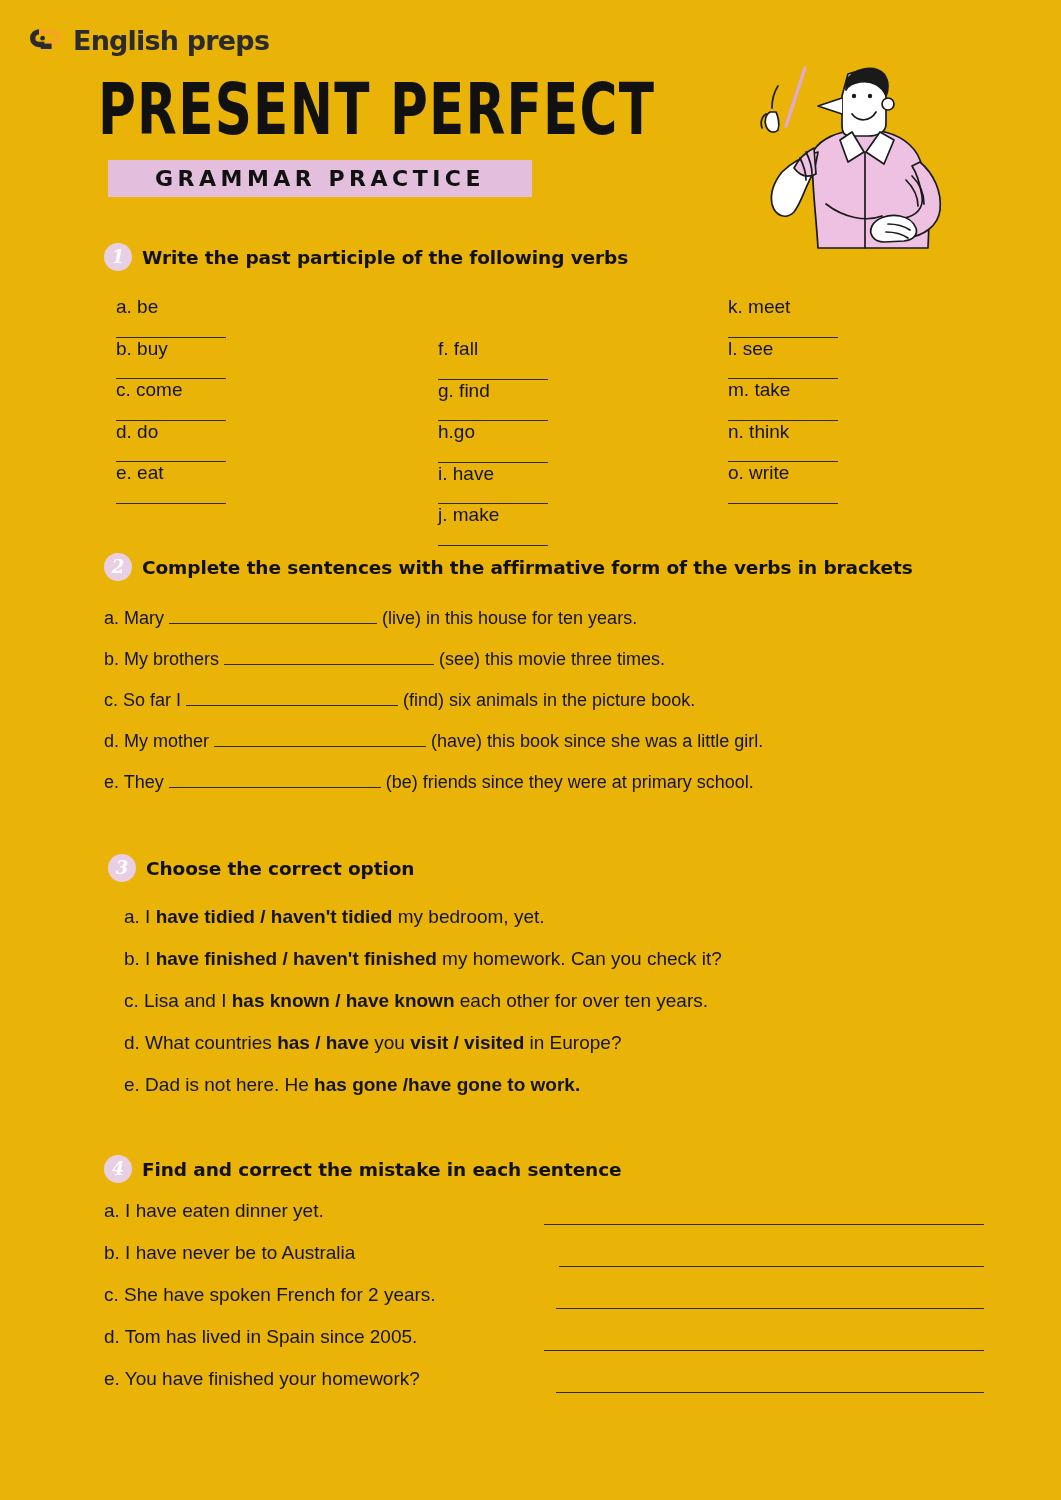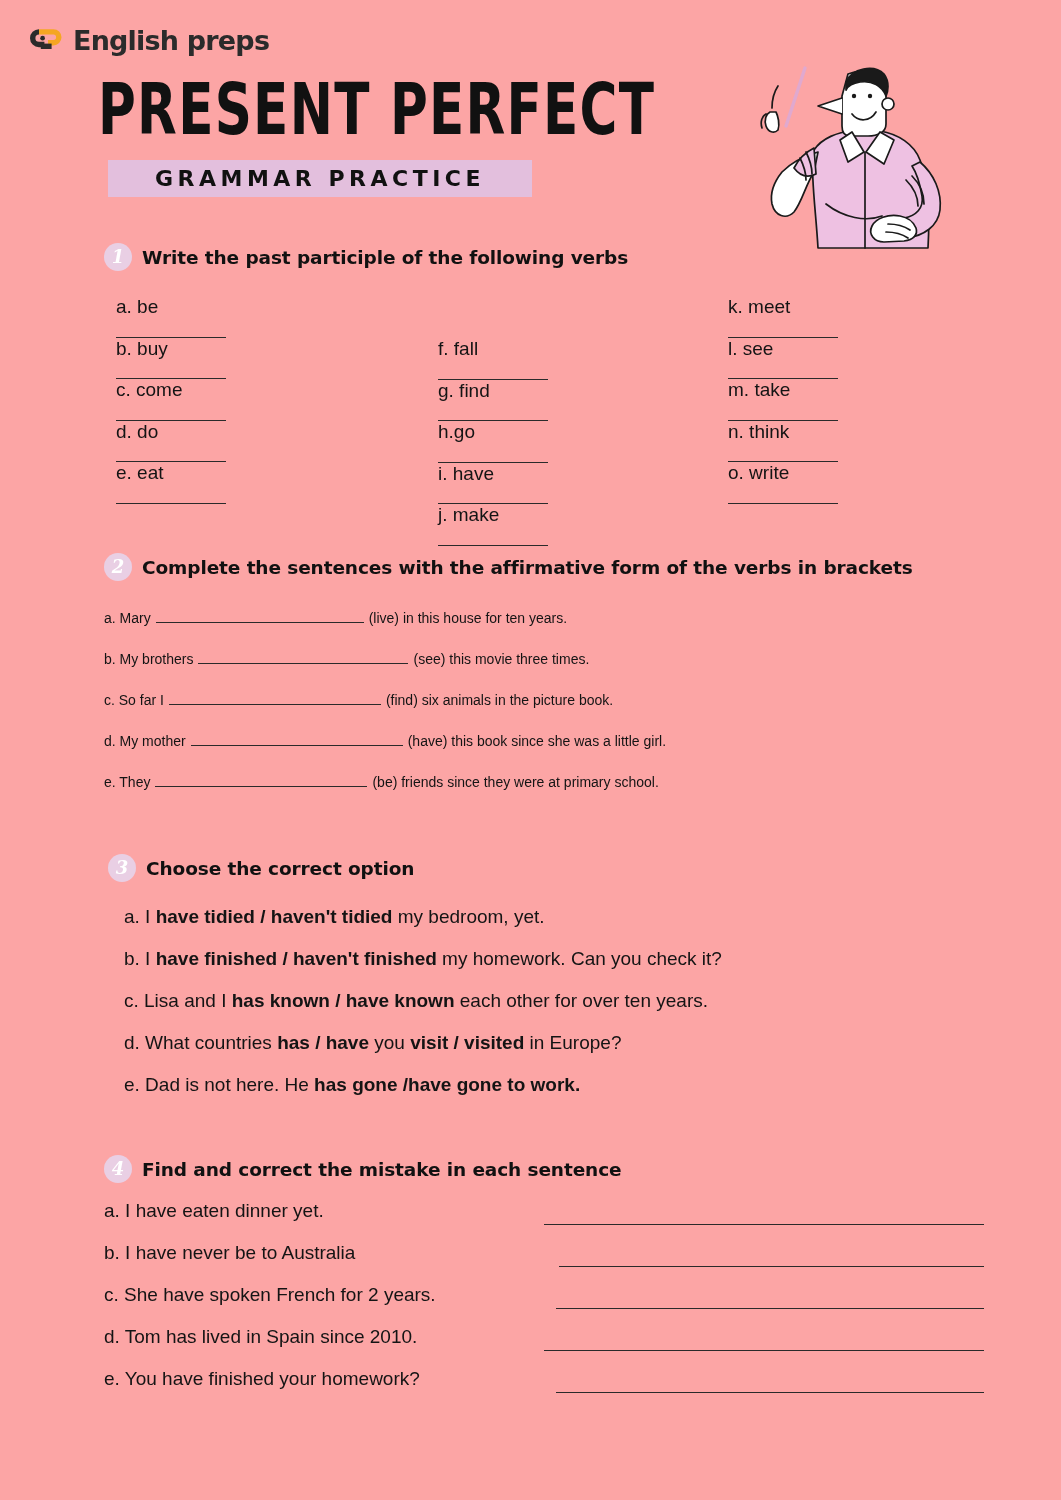--- a/index.html
+++ b/index.html
@@ -9,21 +9,21 @@
     background: #ffffff;
   }
   body {
     font-family: "Liberation Sans", sans-serif;
     color: #1a1a1a;
   }
   .page {
     position: relative;
     width: 1061px;
     height: 1500px;
-    background: #fca5a5;
+    background: #eab308;
     overflow: hidden;
   }
 
   
   .logo {
     position: absolute;
     left: 30px;
     top: 22px;
     display: flex;
     align-items: center;
@@ -164,21 +164,21 @@
   .verb-col.c3 .verb-label { width: 104px; }
 
   
   .ex2-list {
     position: absolute;
     left: 104px;
     top: 598px;
     width: 870px;
   }
   .ex2-item {
-    font-size: 14px;
+    font-size: 18px;
     line-height: 41px;
     color: #141414;
     white-space: nowrap;
   }
   .ul-blank {
     display: inline-block;
     border-bottom: 1.5px solid #2a2a2a;
     height: 15px;
     vertical-align: baseline;
     margin: 0 5px;
@@ -440,21 +440,21 @@
     </div>
     <div class="ex4-item">
       <span class="ex4-text">b. I have never be to Australia</span>
       <span class="ex4-line" style="width:425px"></span>
     </div>
     <div class="ex4-item">
       <span class="ex4-text">c. She have spoken French for 2 years.</span>
       <span class="ex4-line" style="width:428px"></span>
     </div>
     <div class="ex4-item">
-      <span class="ex4-text">d. Tom has lived in Spain since 2010.</span>
+      <span class="ex4-text">d. Tom has lived in Spain since 2005.</span>
       <span class="ex4-line" style="width:440px"></span>
     </div>
     <div class="ex4-item">
       <span class="ex4-text">e. You have finished your homework?</span>
       <span class="ex4-line" style="width:428px"></span>
     </div>
   </div>
 
 </div>
 

